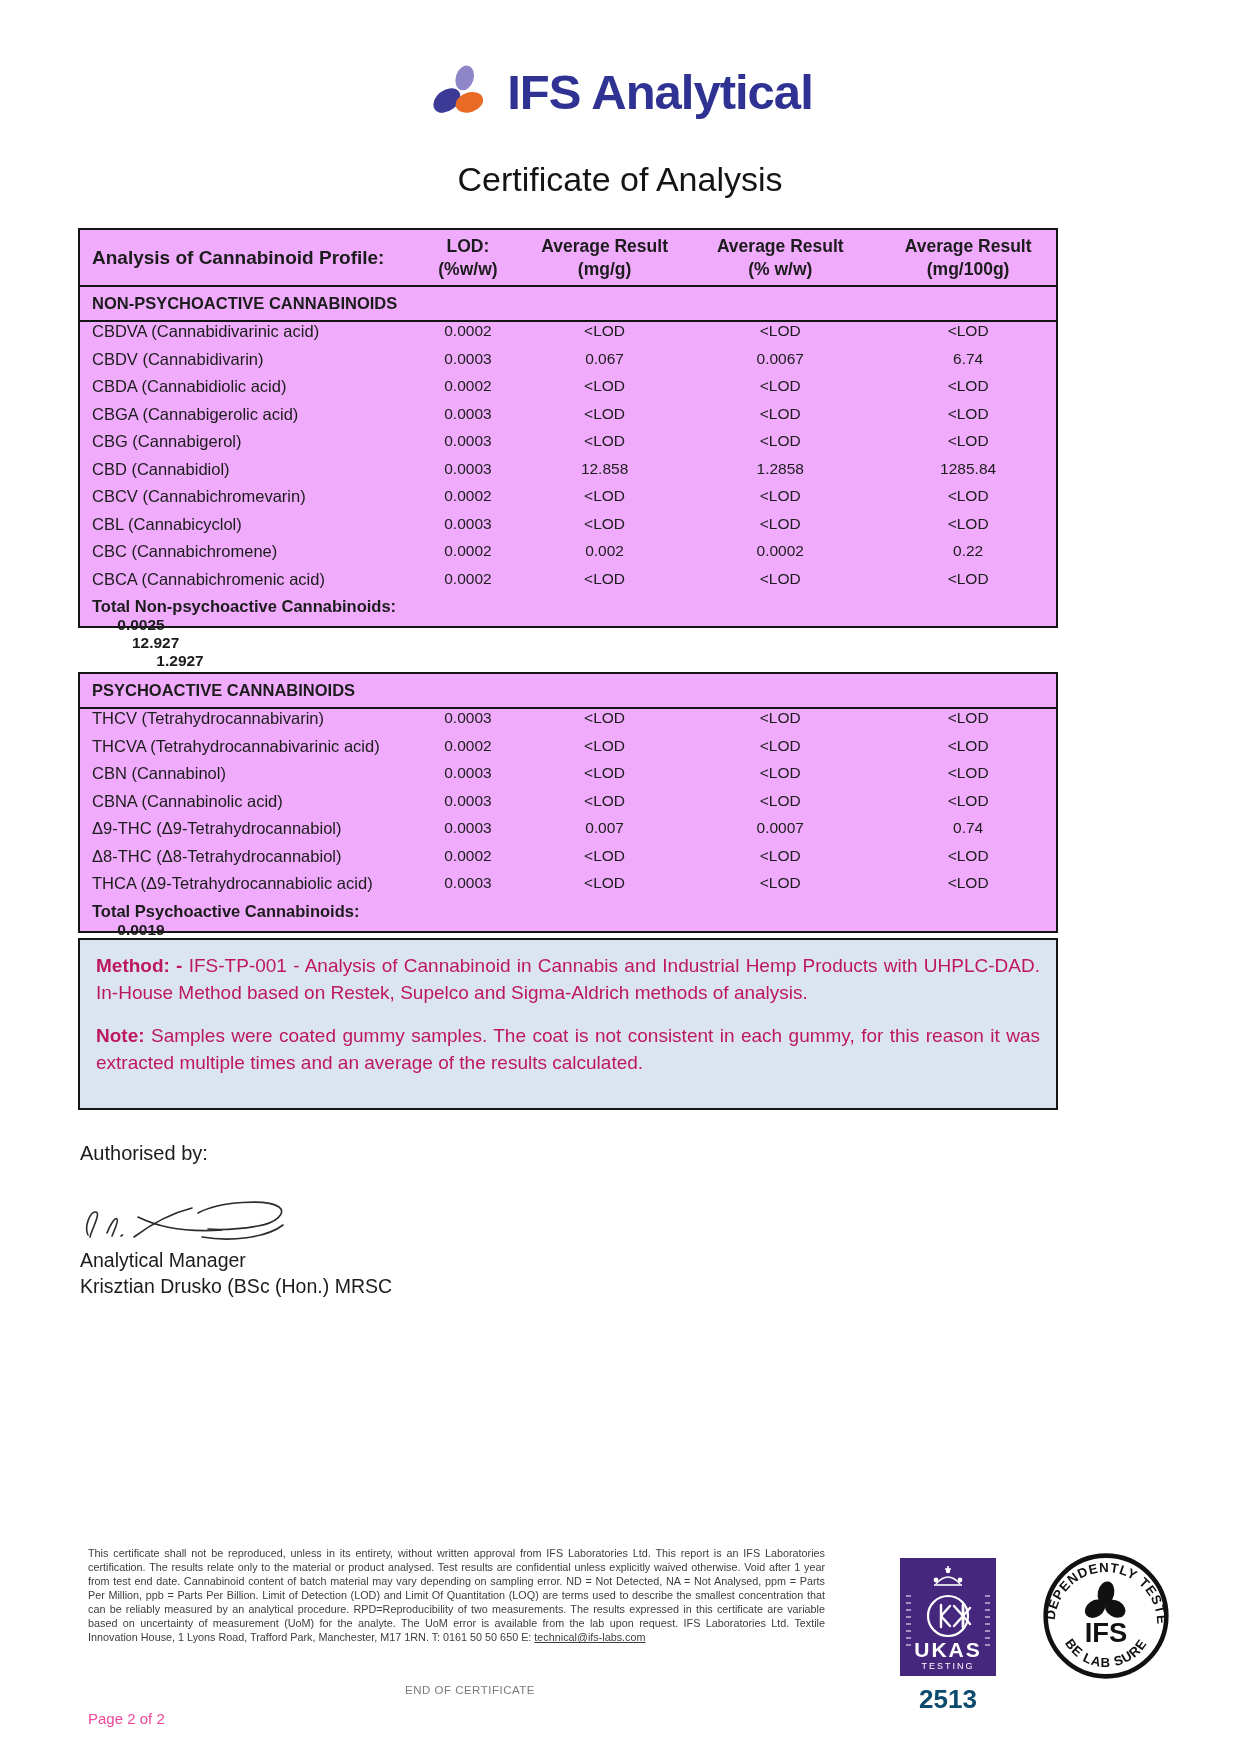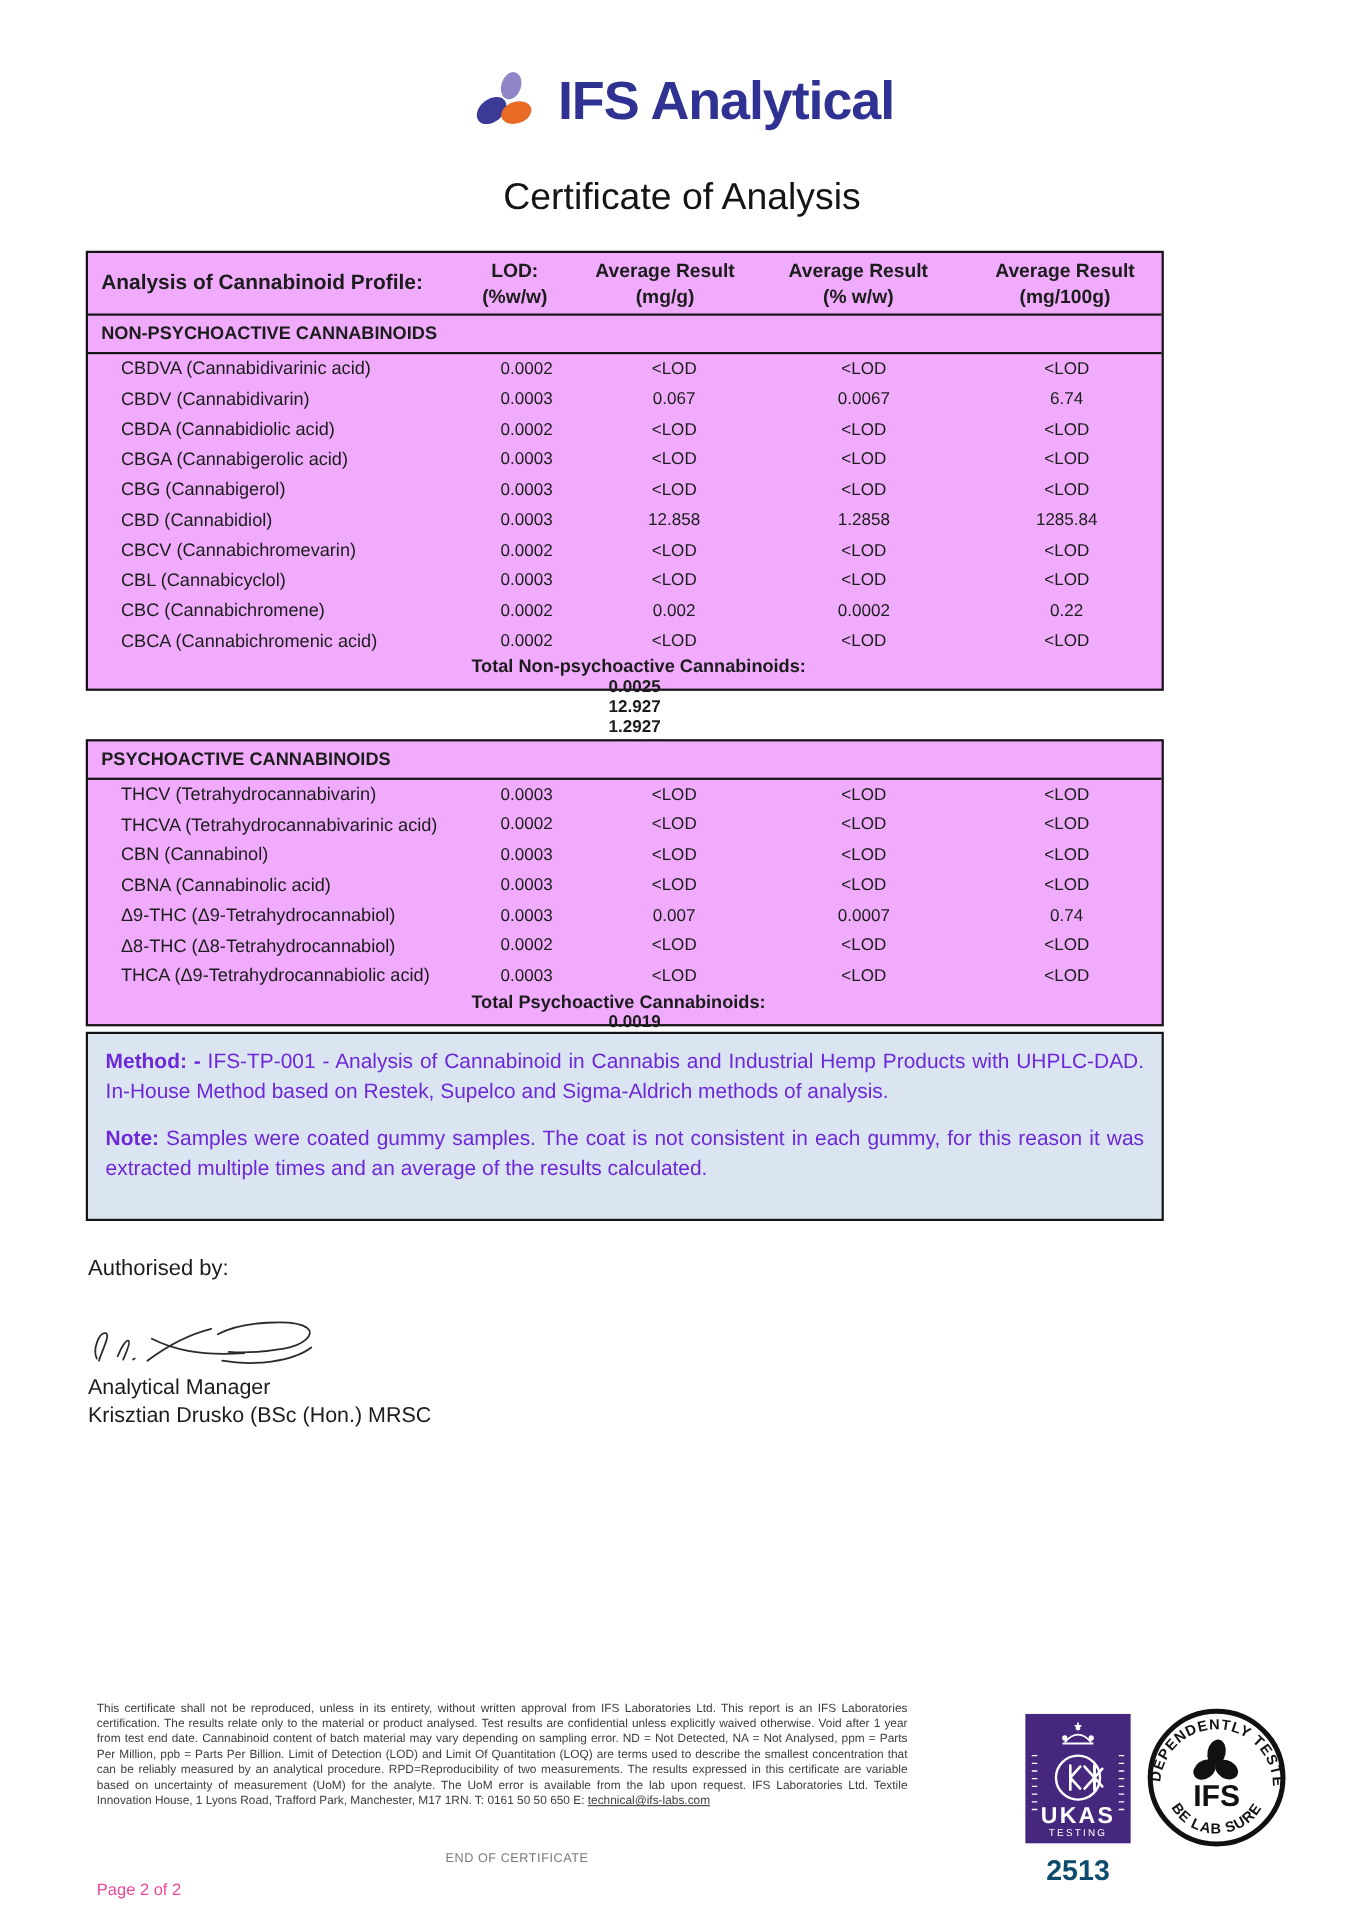--- a/index.html
+++ b/index.html
@@ -18,46 +18,46 @@
   
   .ctable { left:78px; width:980px; background:#f0abfc; border:2.5px solid #151515; }
   .t1 { top:228px; }
   .t2 { top:672px; }
   .thead { display:flex; height:57px; align-items:center; border-bottom:2.5px solid #151515; font-weight:bold; }
   .hc1 { width:33.5%; font-size:19px; padding-left:12px; }
   .hcol { text-align:center; font-size:17.5px; line-height:1.3; }
   .w2 { width:12.5%; } .w3 { width:15.5%; } .w4 { width:20.5%; } .w5 { width:18%; }
   .secbar { height:35px; display:flex; align-items:center; padding-left:12px;
             border-bottom:2.5px solid #151515; font-weight:bold; font-size:16.5px; }
-  .row { display:flex; height:27.5px; align-items:center; font-size:15.5px;padding-left:18px; }
+  .row { display:flex; height:27.5px; align-items:flex-start; font-size:15.5px; }
   .row .c1 { width:33.5%; font-size:16.5px; padding-left:12px; }
   .row .cn { text-align:center; }
   .total-row { font-weight:bold; height:29px;flex-direction:column; }
 
   
   .method-box { top:938px; left:78px; width:980px; height:172px; background:#dbe5f1;
                 border:2.5px solid #151515; padding:13px 16px; font-size:19px; line-height:1.42;
-                text-align:justify; color:#6d28d9; }
+                text-align:justify; color:#be185d; }
   .method-box .note-p { margin-top:16px; }
   .blab { font-weight:bold; }
 
   
   .auth { top:1142px; left:80px; width:520px; }
   .auth-label { font-size:20px; margin-bottom:20px; }
   .auth-role, .auth-name { font-size:19.5px; line-height:1.35; }
 
   
   .fineprint { top:1546px; left:88px; width:737px; font-size:10.8px; line-height:1.3;
                text-align:justify; color:#3d3d3d; }
   .email-link { text-decoration:underline; color:#3d3d3d; }
   .end-cert { top:1684px; left:190px; width:560px; text-align:center; font-size:11.5px;
               color:#7a7a7a; letter-spacing:.5px; }
   .page-label { top:1710px; left:88px; font-size:15px; color:#ec4899; }
 
-  .ukas-wrap { top:1558px; left:932px; width:96px; text-align:center; }
+  .ukas-wrap { top:1558px; left:900px; width:96px; text-align:center; }
   .ukas-number { font-size:26px; font-weight:bold; color:#0c4a6e; margin-top:4px; }
   .ifs-badge-wrap { top:1552px; left:1042px; width:128px; }
 </style>
 </head>
 <body>
 
 <div class="abs brand-row">
   <svg width="66" height="60" viewBox="0 0 70 64">
     <ellipse cx="40" cy="17" rx="9.5" ry="13.5" fill="#8e86c6" transform="rotate(18 40 17)"></ellipse>
     <ellipse cx="21" cy="41" rx="16" ry="11" fill="#3b3a97" transform="rotate(-38 21 41)"></ellipse>

